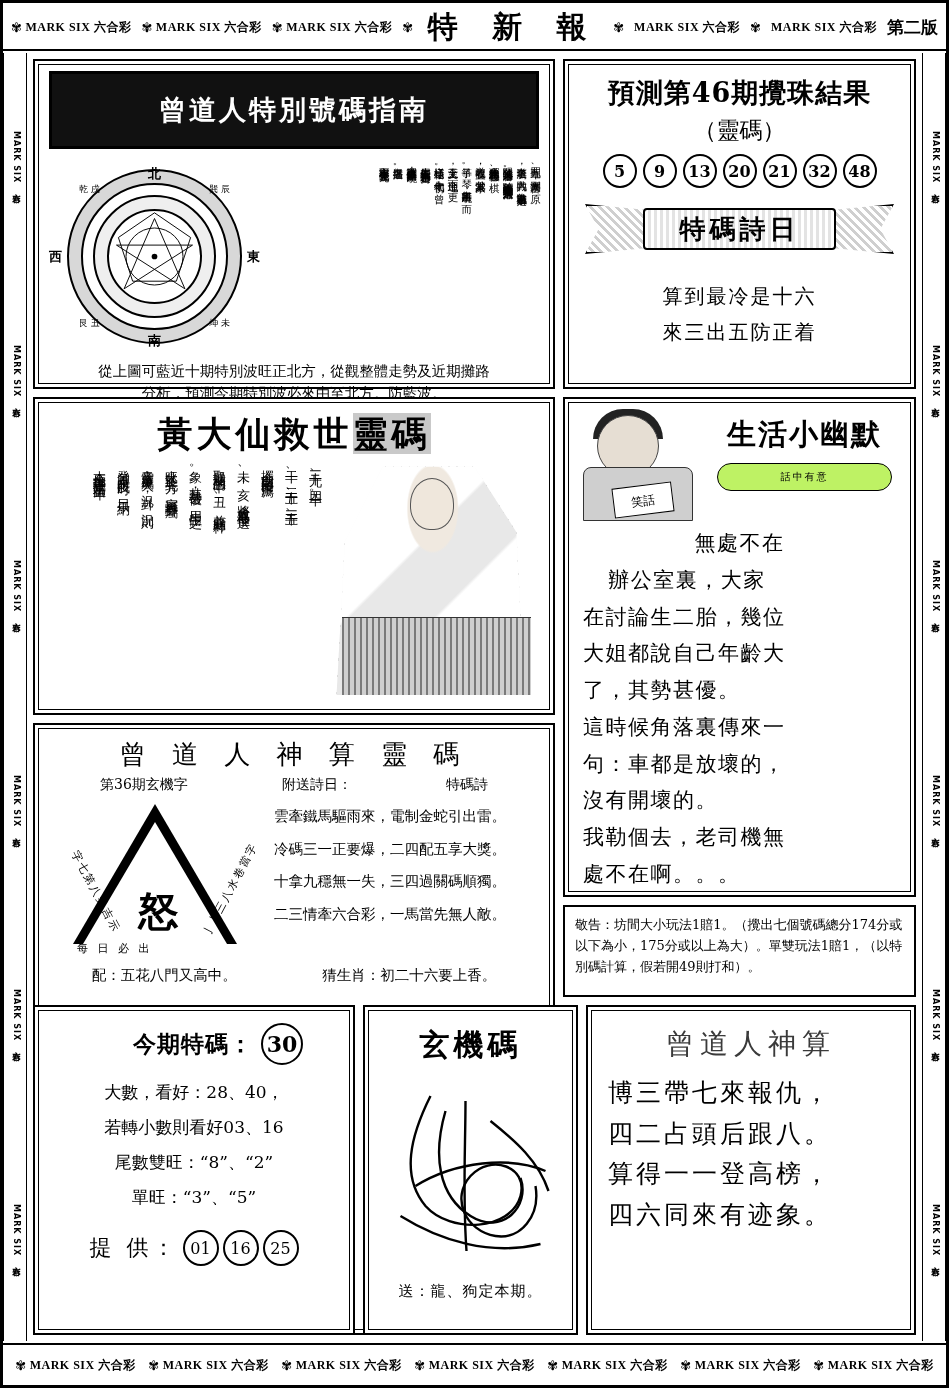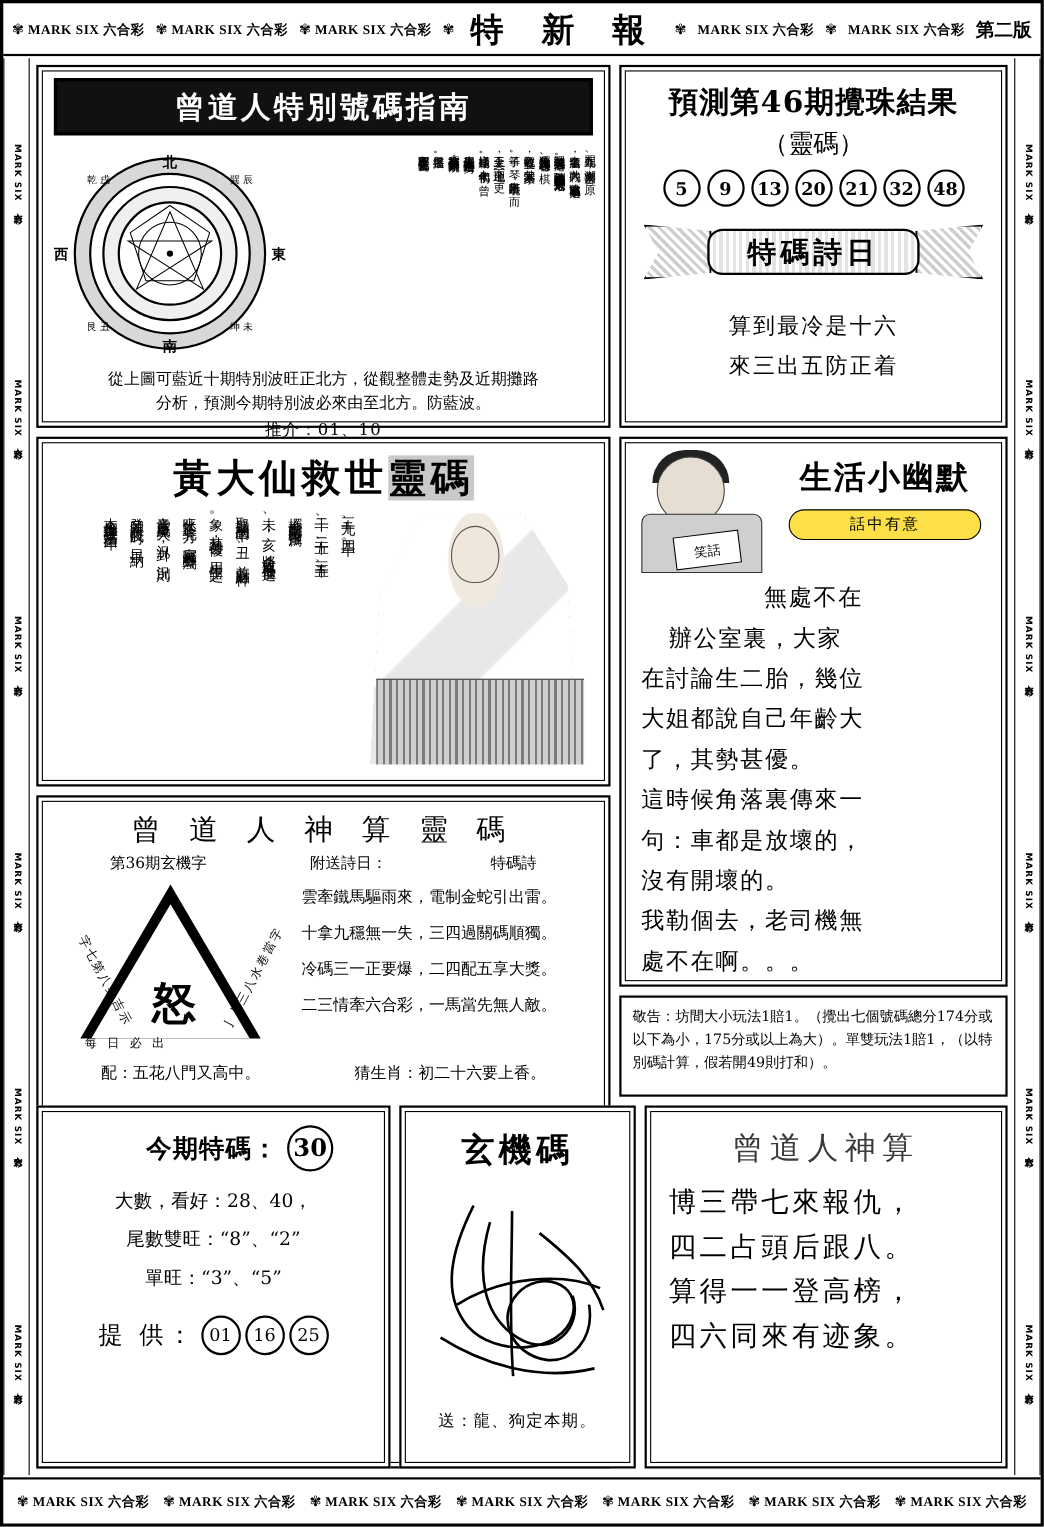--- a/index.html
+++ b/index.html
@@ -66,21 +66,21 @@
   .col-left { width: 522px; display:flex; flex-direction:column; gap:8px; }
   .col-right { flex:1; display:flex; flex-direction:column; gap:8px; }
 
   .box { border: 2px solid #000; background:#fff; position: relative; }
   .box-inner { border: 1px solid #000; margin: 3px; height: calc(100% - 6px); position:relative; }
 
   
   #box-guide { height: 330px; }
   .guide-banner {
     margin: 6px 10px 2px 10px; border: 3px solid #000; background: #111;
-    text-align:center; padding: 5px 0;
+    text-align:center; padding: 18px 0;
   }
   .guide-banner span {
     font-family:"DejaVu Serif", serif; font-size: 27px; font-weight: bold; color:#fff;
     letter-spacing: 3px;
   }
   .guide-body { display:flex; padding: 4px 8px 0 8px; height: 208px;}
   .compass-wrap { width: 215px; position:relative; }
   .compass { width: 175px; height: 175px; margin: 14px auto 0 auto; position: relative; }
   .compass .ring {
     position:absolute; border-radius:50%; border:2px solid #000;
@@ -191,21 +191,21 @@
   .fc-sub { text-align:center; font-family:"DejaVu Serif", serif; font-size: 23px; padding: 4px 0 6px 0;}
   .balls { display:flex; justify-content:center; gap:6px; padding: 2px 4px 8px 4px;}
   .ball {
     width: 34px; height: 34px; border-radius:50%; border:2px solid #000;
     display:flex; align-items:center; justify-content:center;
     font-family:"DejaVu Serif", serif; font-size: 16px; font-weight:bold;
   }
   .ribbon-wrap { position:relative; height: 62px; margin: 2px 16px 0 16px; }
   .ribbon {
     position:absolute; left: 58px; right: 58px; top: 10px; height: 42px;
-    border: 2px solid #000; border-radius: 14px;
+    border: 2px solid #000; border-radius: 4px;
     background: repeating-linear-gradient(90deg,#fff 0 3px,#e3e3e3 3px 6px);
     display:flex; align-items:center; justify-content:center;
     font-family:"DejaVu Serif", serif; font-size: 26px; font-weight:bold; letter-spacing:4px;
   }
   .ribbon-tail {
     position:absolute; top: 6px; width: 62px; height: 50px;
     background: repeating-linear-gradient(45deg,#fff 0 3px,#cfcfcf 3px 6px);
     border:2px solid #000;
   }
   .ribbon-tail.l { left: 0; clip-path: polygon(0 0,100% 12%,100% 88%,0 100%,22% 50%); }
@@ -236,23 +236,23 @@
     background:#fff; border:1px solid #000; transform: rotate(-7deg);
     font-family:"DejaVu Serif", serif; font-size: 12px; text-align:center; line-height:30px;
   }
   .humor-banner { flex:1; position:relative; }
   .humor-title {
     font-family:"DejaVu Serif", serif; font-size: 29px; font-weight:bold;
     letter-spacing: 2px; text-align:center; padding-top: 6px;
   }
   .humor-pill {
     margin: 8px auto 0 auto; width: 175px; height: 28px; border:1.5px solid #000;
-    border-radius: 14px; background:#fde047;
+    border-radius: 14px; background:#bef264;
     display:flex; align-items:center; justify-content:center;
-    font-family:"DejaVu Serif", serif; font-size: 14px; letter-spacing: 2px;
+    font-family:"DejaVu Serif", serif; font-size: 10px; letter-spacing: 2px;
   }
   .humor-text {
     font-family:"DejaVu Serif", serif; font-size: 21px; line-height: 1.75;
     padding: 10px 14px 0 14px; letter-spacing: 1.5px;
   }
   .humor-text .c { text-align:center; }
   .humor-text .i { text-indent: 1.2em; }
 
   
   #box-notice { height: 92px; }
@@ -458,22 +458,22 @@
             <div class="tri-wrap">
               <div class="tri"></div>
               <div class="tri-in"></div>
               <div class="tri-char">怒</div>
               <div class="tri-side l">字七第八卦吉示</div>
               <div class="tri-side r">亅丨三八水卷當字</div>
               <div class="tri-side b">每 日 必 出</div>
             </div>
             <div class="poem">
               <div>雲牽鐵馬驅雨來，電制金蛇引出雷。</div>
+              <div>冷碼三一正要爆，二四配五享大獎。</div>
               <div>十拿九穩無一失，三四過關碼順獨。</div>
-              <div>冷碼三一正要爆，二四配五享大獎。</div>
               <div>二三情牽六合彩，一馬當先無人敵。</div>
             </div>
           </div>
           <div class="shen-foot">
             <div>配：五花八門又高中。</div>
             <div>猜生肖：初二十六要上香。</div>
           </div>
         </div>
       </div>
 
@@ -546,20 +546,21 @@
     <div class="bottom-row">
 
       <div class="box" id="box-today">
         <div class="box-inner">
           <div class="today-head">
             <div class="lbl">今期特碼：</div>
             <div class="today-num">30</div>
           </div>
           <div class="today-lines">
             <div>大數，看好：28、40，</div>
+            <div>若轉小數則看好03、16</div>
             <div>尾數雙旺：“8”、“2”</div>
             <div>單旺：“3”、“5”</div>
           </div>
           <div class="today-foot">
             <div class="lbl">提 供：</div>
             <div class="small-ball">01</div>
             <div class="small-ball">16</div>
             <div class="small-ball">25</div>
           </div>
         </div>

